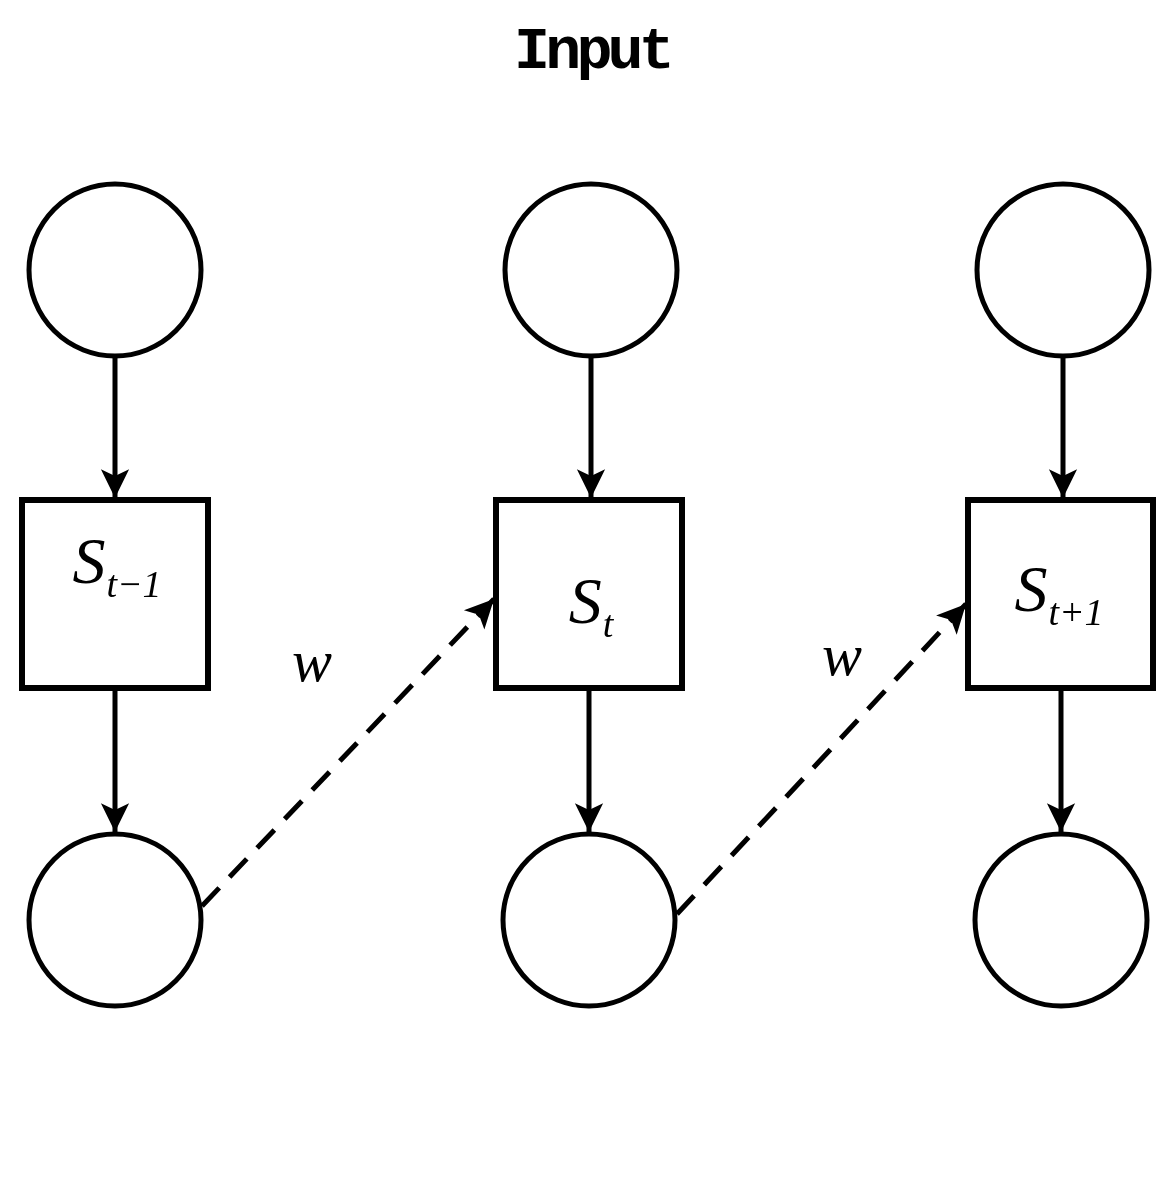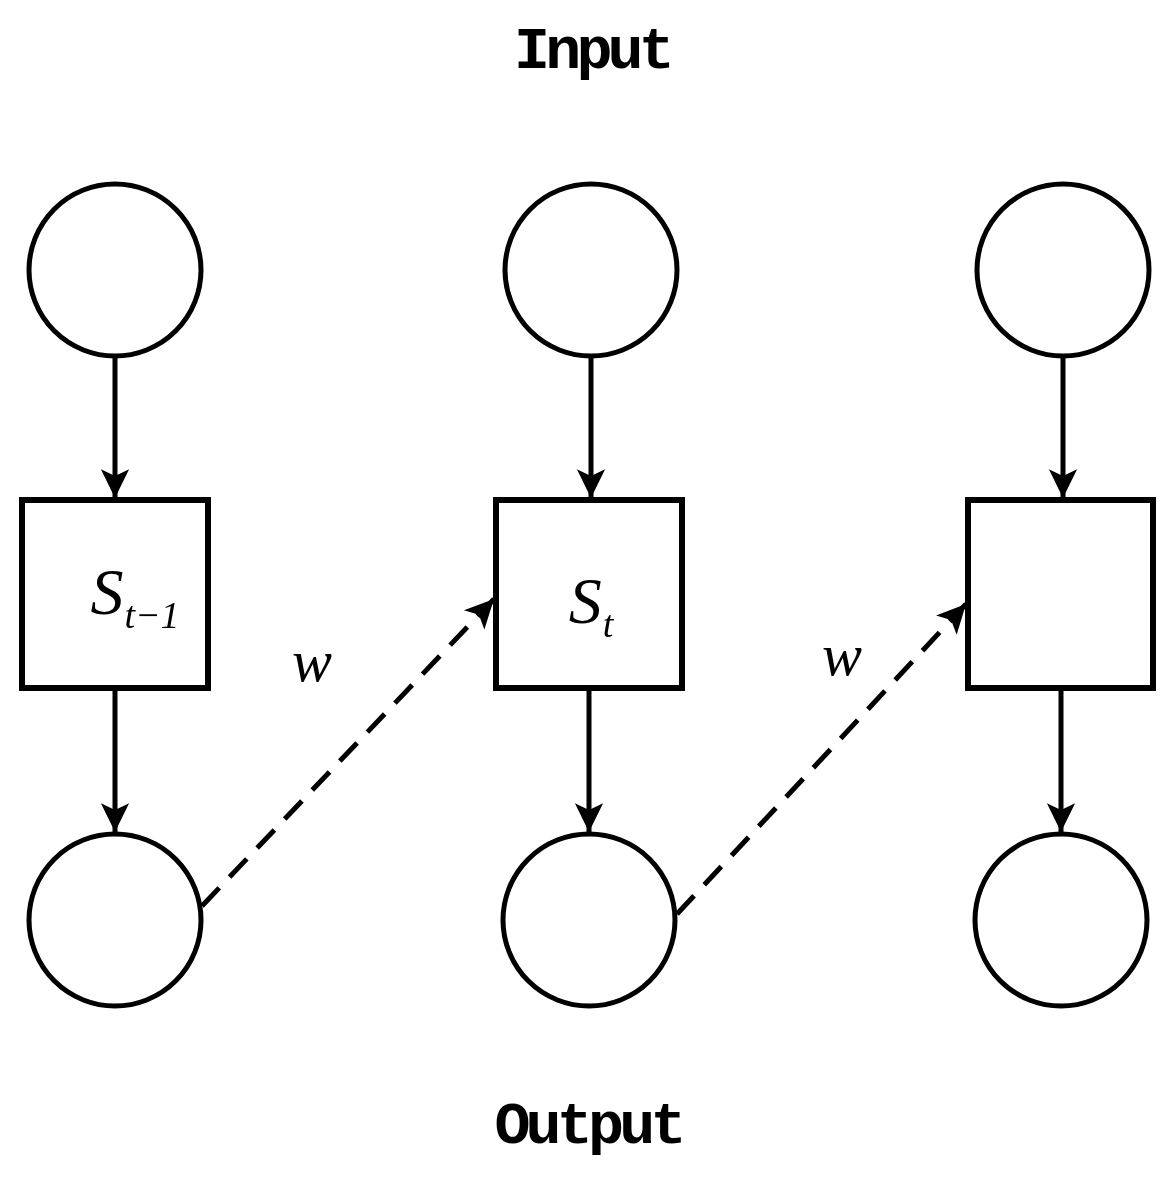--- a/index.html
+++ b/index.html
@@ -92,25 +92,27 @@
     <line x1="1063" y1="357" x2="1063" y2="498" stroke="#000000" stroke-width="5" marker-end="url(#ah)"></line>
 
     <line x1="115" y1="690" x2="115" y2="832" stroke="#000000" stroke-width="5" marker-end="url(#ah)"></line>
     <line x1="589" y1="690" x2="589" y2="832" stroke="#000000" stroke-width="5" marker-end="url(#ah)"></line>
     <line x1="1061" y1="690" x2="1061" y2="832" stroke="#000000" stroke-width="5" marker-end="url(#ah)"></line>
 
     <line x1="202" y1="906" x2="494" y2="599" stroke="#000000" stroke-width="5" stroke-dasharray="25 15" marker-end="url(#ah)"></line>
     <line x1="677" y1="914" x2="966" y2="604" stroke="#000000" stroke-width="5" stroke-dasharray="25 15" marker-end="url(#ah)"></line>
   </svg>
 
-  <div class="state-label" style="left:117px; top:596px;margin-left:18px;">
+  <div class="state-label" style="left:117px; top:565px;">
     <span>S</span><span class="sub">t−1</span>
   </div>
   <div class="state-label" style="left:591px; top:605px;">
     <span>S</span><span class="sub">t</span>
   </div>
+  <div class="state-label" style="left:1059px; top:593px;">
+    <span>S</span><span class="sub">t+1</span>
+  </div>
 
   <div class="w-label w1">w</div>
   <div class="w-label w2">w</div>
 
-  <div class="title title-bottom">Output</div>
 
 </div>
 
 </body></html>

